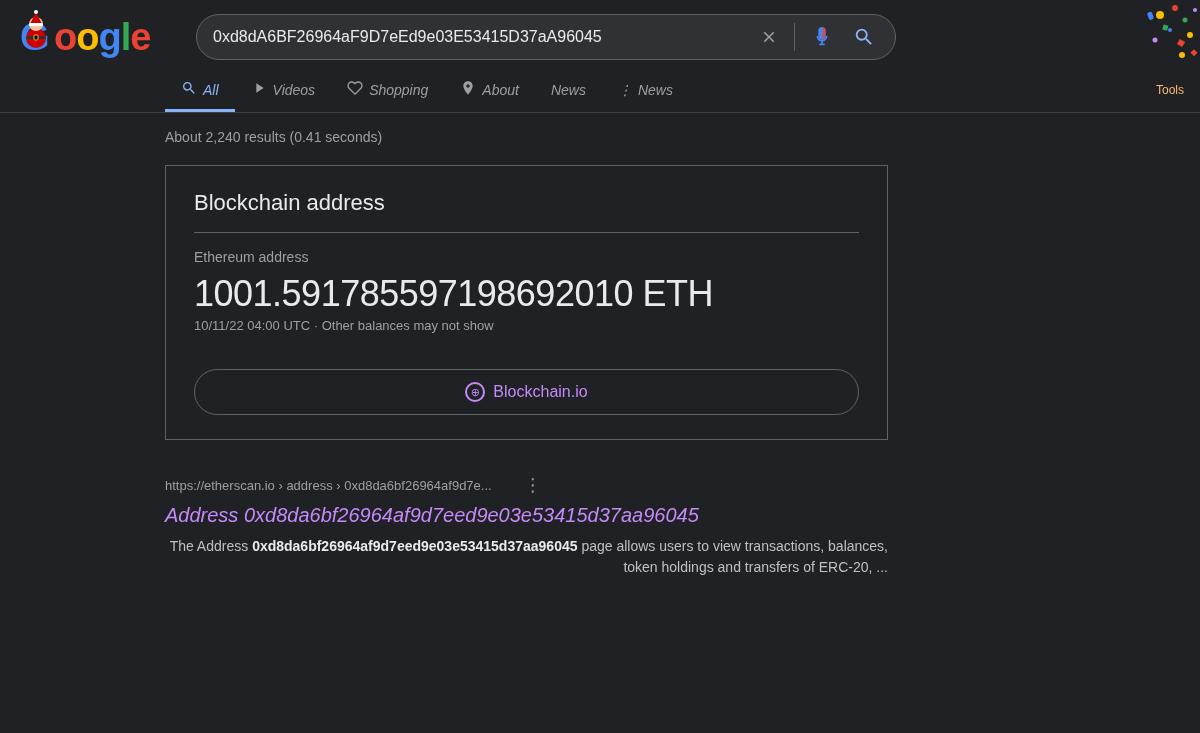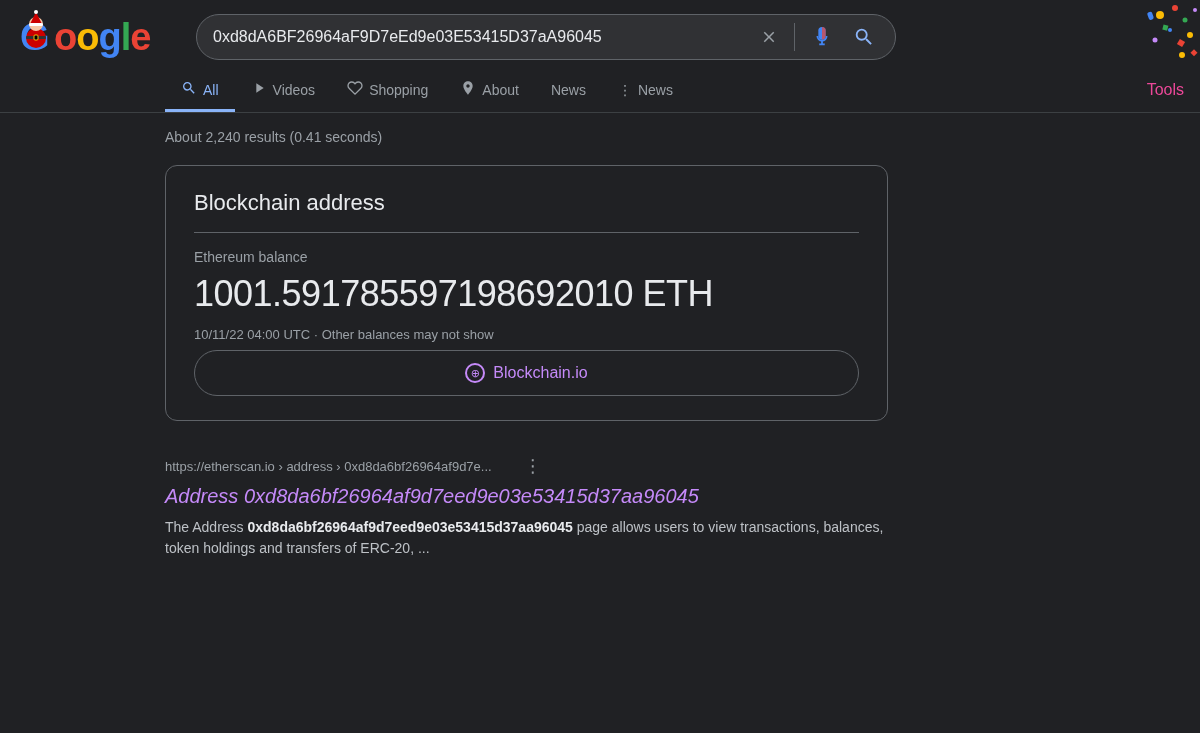--- a/index.html
+++ b/index.html
@@ -100,58 +100,59 @@
       display: flex;
       align-items: center;
       gap: 6px;
       padding: 10px 16px;
       cursor: pointer;
       color: #9aa0a6;
       font-size: 14px;
       border-bottom: 3px solid transparent;
       text-decoration: none;
       white-space: nowrap;
+      font-style: italic;
     }
 
     .nav-tab.active {
       color: #8ab4f8;
       border-bottom: 3px solid #8ab4f8;
     }
 
     .nav-tab-icon {
       font-size: 14px;
     }
 
     .tools-btn {
       margin-left: auto;
       padding: 10px 16px;
       cursor: pointer;
-      color: #ec4899;
-      font-size: 16px;
+      color: #fdba74;
+      font-size: 12px;
       background: none;
       border: none;
       border-bottom: 3px solid transparent;
     }
 
     
     .results-area {
       padding: 16px 12px 0 165px;
       max-width: 900px;
     }
 
     .results-count {
       color: #9aa0a6;
       font-size: 14px;
       margin-bottom: 20px;
     }
 
     
     .blockchain-card {
       border: 1px solid #5f6368;
-      border-radius: 12px;
+      border-radius: 0;
       padding: 24px 28px 24px 28px;
       margin-bottom: 32px;
       max-width: 870px;
       background: #202124;
     }
 
     .blockchain-title {
       font-size: 22px;
       font-weight: normal;
       color: #e8eaed;
@@ -167,28 +168,28 @@
     .eth-balance-label {
       font-size: 14px;
       color: #9aa0a6;
       margin-bottom: 8px;
     }
 
     .eth-balance-value {
       font-size: 36px;
       font-weight: 400;
       color: #e8eaed;
-      margin-bottom: 12px;
+      margin-bottom: 3px;
       letter-spacing: -0.5px;
     }
 
     .eth-timestamp {
       font-size: 13px;
       color: #9aa0a6;
-      margin-bottom: 8px;
+      margin-bottom: 36px;
     }
 
     .etherscan-btn {
       display: flex;
       align-items: center;
       justify-content: center;
       gap: 8px;
       border: 1px solid #5f6368;
       border-radius: 24px;
       padding: 12px 24px;
@@ -234,20 +235,21 @@
       display: block;
       margin-bottom: 8px;
       line-height: 1.3;
       font-style: italic;
     }
 
     .result-snippet {
       font-size: 14px;
       color: #bdc1c6;
       line-height: 1.5;
+      text-align: right;
     }
 
     .result-snippet strong {
       color: #e8eaed;
       font-weight: bold;
     }
   </style>
 </head>
 <body>
 
@@ -368,21 +370,21 @@
   </a>
   <button class="tools-btn">Tools</button>
 </nav>
 
 <div class="results-area">
   <div class="results-count">About 2,240 results (0.41 seconds)</div>
 
   <div class="blockchain-card">
     <div class="blockchain-title">Blockchain address</div>
     <hr class="blockchain-divider">
-    <div class="eth-balance-label">Ethereum balance</div>
+    <div class="eth-balance-label">Ethereum address</div>
     <div class="eth-balance-value">1001.59178559719869​2010 ETH</div>
     <div class="eth-timestamp">10/11/22 04:00 UTC · Other balances may not show</div>
     <a class="etherscan-btn" href="#">
       <span style="display:inline-flex; align-items:center; justify-content:center; width:20px; height:20px; border-radius:50%; border:2px solid #c58af9; font-size:11px; color:#c58af9;">⊕</span>
       <span>Blockchain.io</span>
     </a>
   </div>
 
   <div class="search-result">
     <div class="result-url">

